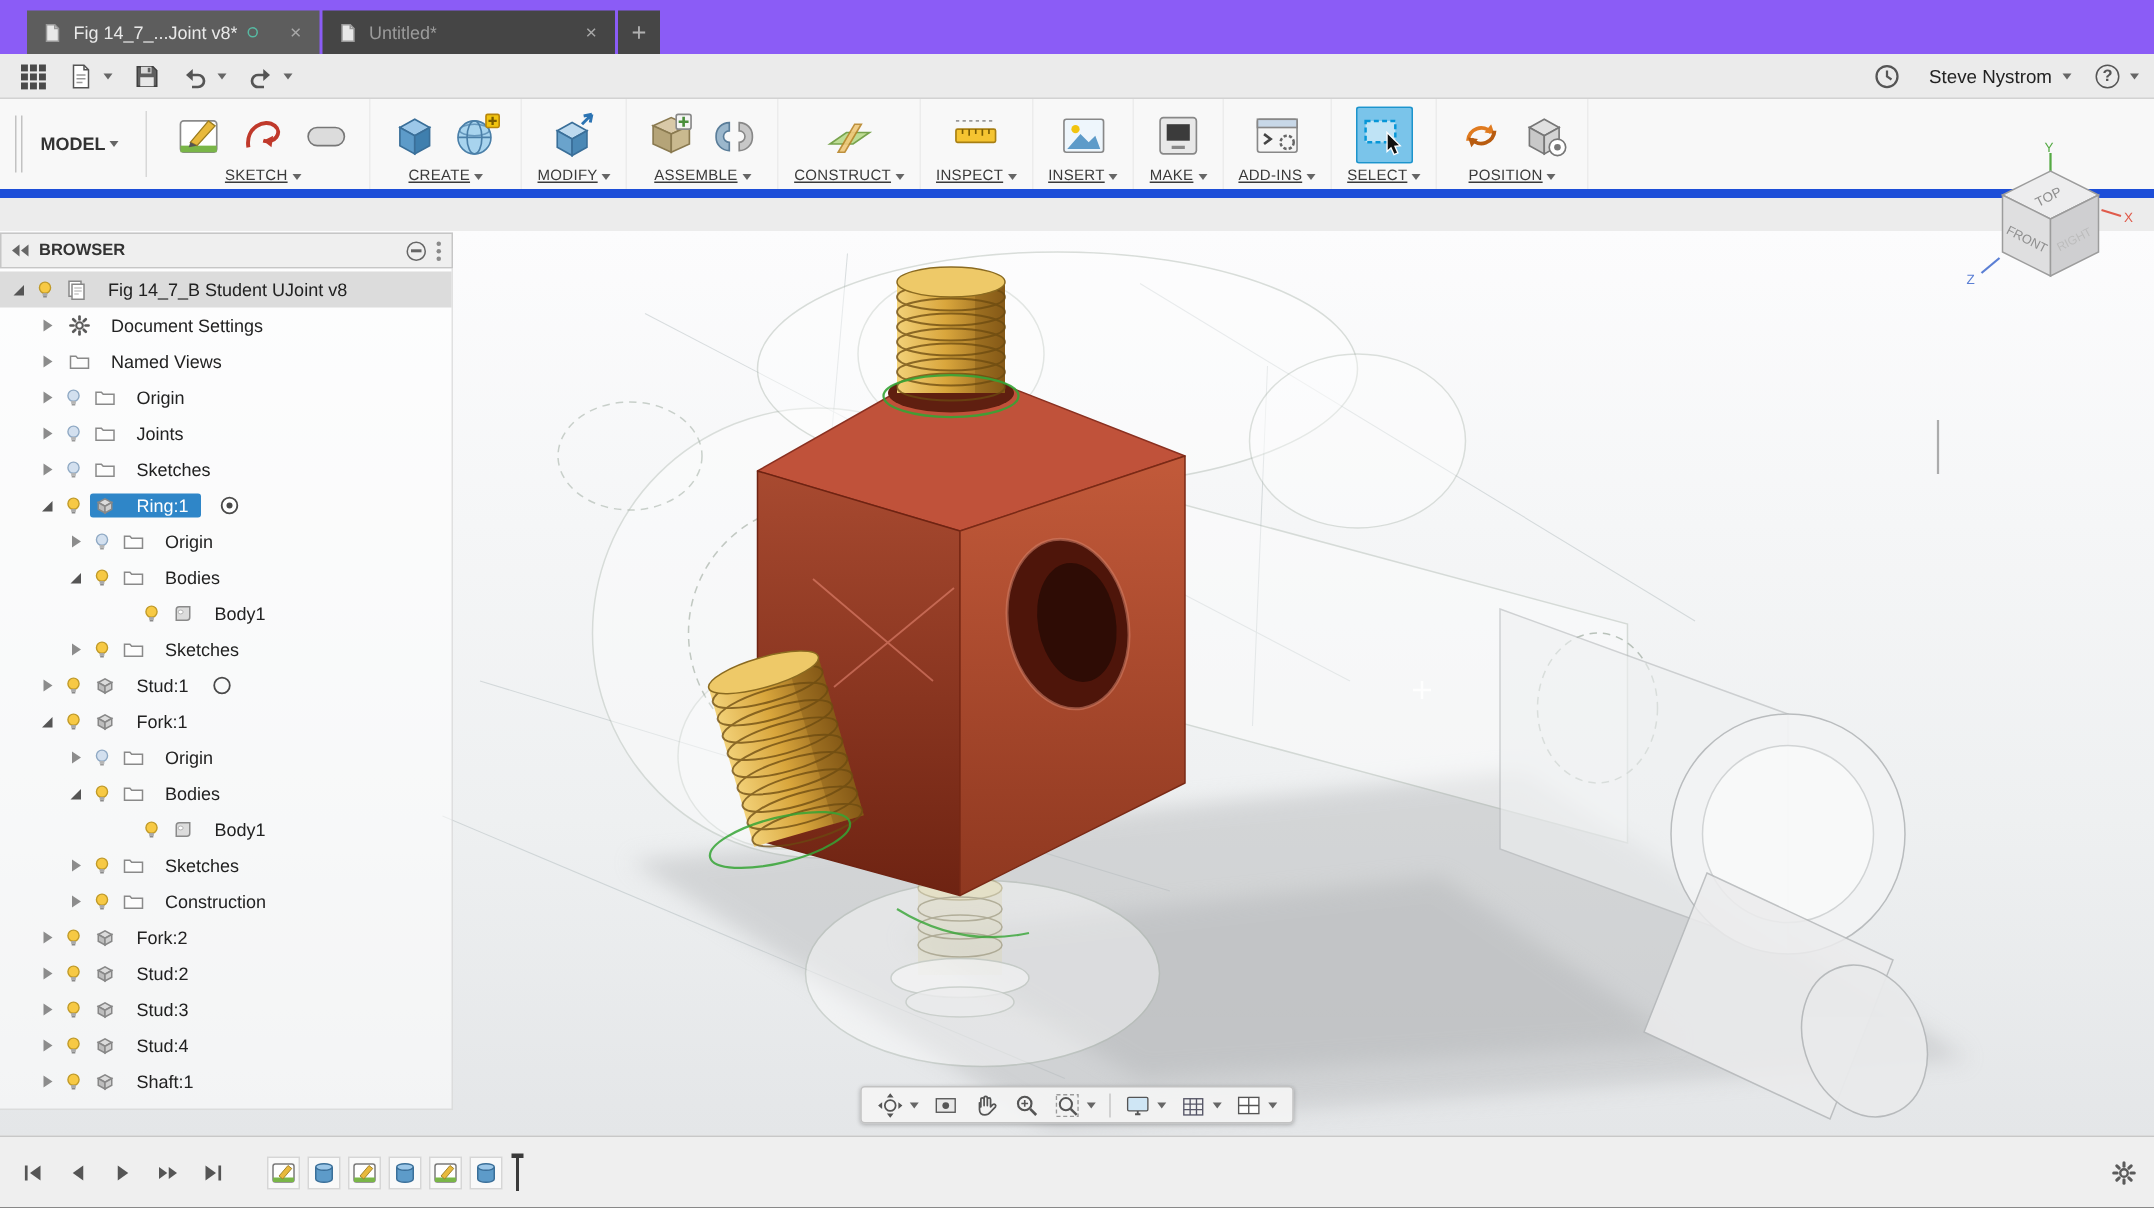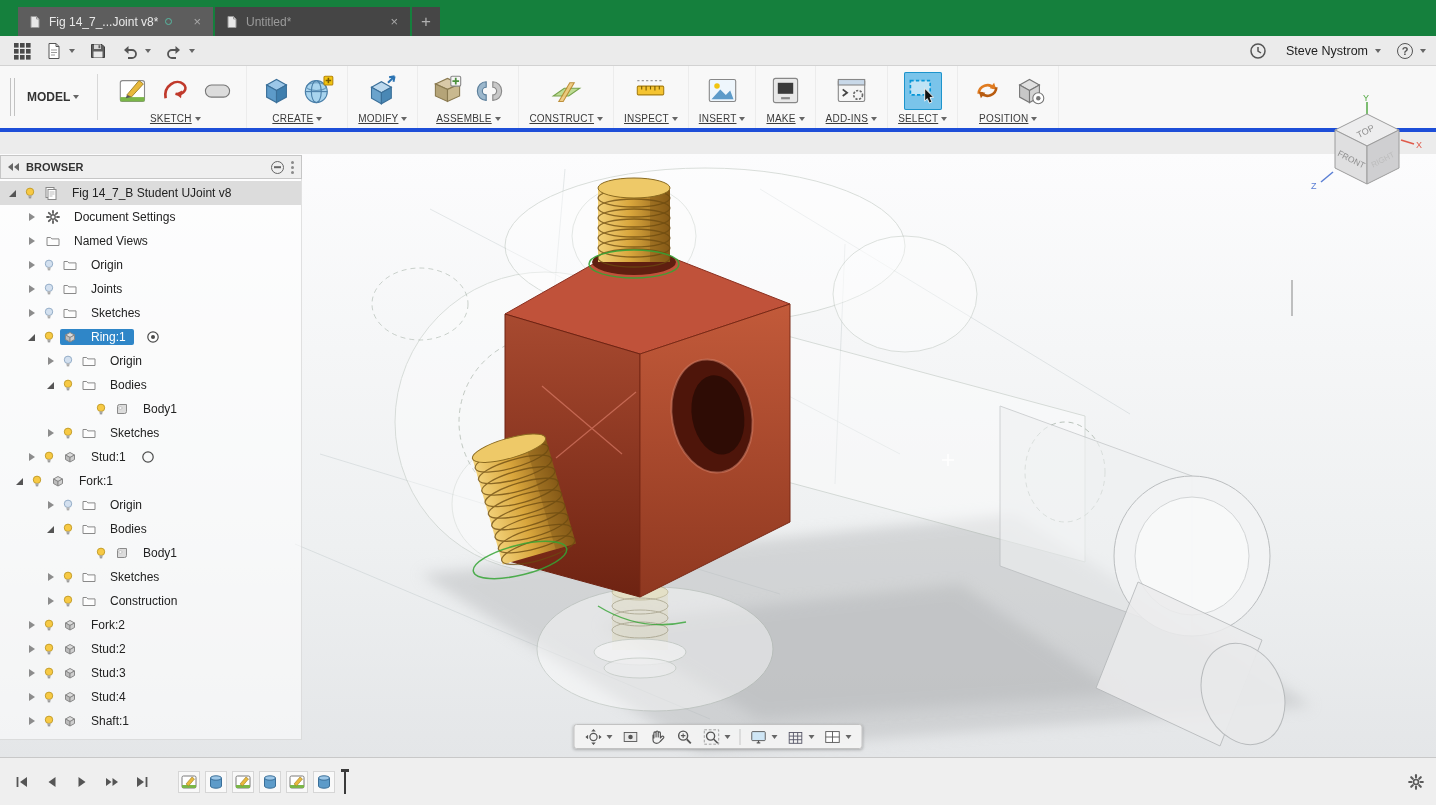--- a/index.html
+++ b/index.html
@@ -9,21 +9,21 @@
 
   
   .titlebar{position:relative;height:20px;background:linear-gradient(#dcdcdc,#c3c3c3);
             border-bottom:1px solid #a0a0a0;text-align:center;font-size:12px;line-height:20px;color:#3a3a3a;}
   .lights{position:absolute;left:9px;top:4px;display:flex;gap:8px;}
   .light{width:12px;height:12px;border-radius:50%;background:#9f9f9f;border:1px solid #818181;}
   .corner-blob{position:absolute;right:-12px;top:-12px;width:36px;height:36px;border-radius:50%;
                background:#f6ce49;border:1px solid #d9ae25;}
 
   
-  .tabstrip{height:36px;background:#15803d;display:flex;align-items:flex-end;padding-left:18px;}
+  .tabstrip{height:36px;background:#8b5cf6;display:flex;align-items:flex-end;padding-left:18px;}
   .tab{height:29px;display:flex;align-items:center;gap:7px;padding:0 10px;font-size:12px;min-width:195px;}
   .tab.active{background:#5d5d5d;color:#e9e9e9;}
   .tab.inactive{background:#454545;color:#9b9b9b;margin-left:2px;}
   .tlabel{white-space:nowrap;overflow:hidden;max-width:150px;text-overflow:ellipsis;}
   .tdot{width:7px;height:7px;border-radius:50%;border:1.5px solid #57b9a2;}
   .tclose{margin-left:auto;color:#a8a8a8;font-size:13px;line-height:1;padding:0 2px;}
   .tclose::after{content:"×";}
   .newtab{width:28px;height:29px;background:#464646;color:#b0b0b0;display:flex;align-items:center;
           justify-content:center;font-size:17px;margin-left:2px;}
 
@@ -33,21 +33,21 @@
   .qleft{display:flex;align-items:center;gap:8px;}
   .qbtn{display:flex;align-items:center;gap:3px;padding:2px 3px;border-radius:2px;}
   .qright{margin-left:auto;display:flex;align-items:center;gap:16px;}
   .useritem{display:flex;align-items:center;gap:4px;font-size:12.5px;color:#222;}
   .helpcirc{width:16px;height:16px;border:1.5px solid #555;border-radius:50%;display:flex;align-items:center;
             justify-content:center;font-size:11px;color:#555;font-weight:bold;}
   .caret{width:0;height:0;border-left:3.5px solid transparent;border-right:3.5px solid transparent;
          border-top:4px solid #666;display:inline-block;margin-left:3px;}
 
   
-  .ribbon{height:66px;background:#f8f8f8;border-bottom:4px solid #1d4ed8;display:flex;align-items:stretch;
+  .ribbon{height:66px;background:#f8f8f8;border-bottom:6px solid #1d4ed8;display:flex;align-items:stretch;
           padding:0 6px;position:relative;z-index:2;}
   .rgrip{width:5px;align-self:center;height:38px;border-left:1px solid #c2c2c2;border-right:1px solid #c2c2c2;
          margin:0 8px 0 4px;}
   .workspace{display:flex;align-items:center;font-size:12px;font-weight:bold;color:#333;padding:0 12px 0 4px;}
   .vsep{width:1px;background:#d8d8d8;margin:8px 6px;}
   .rgroups{display:flex;}
   .rgroup{display:flex;flex-direction:column;align-items:center;padding:5px 10px 4px;border-right:1px solid #ececec;}
   .ricons{display:flex;gap:4px;align-items:center;flex:1;}
   .ribtn{width:38px;height:38px;display:flex;align-items:center;justify-content:center;border-radius:2px;}
   .ribtn.activebtn{background:#7ac4ea;box-shadow:inset 0 0 0 1px #1d94cc;}
@@ -837,21 +837,21 @@
               <span class="nlabel">Stud:1</span>
             </span>
             <span class="marker">
               <span class="icn s14">
                 <svg viewBox="0 0 14 14">
                   <circle cx="7" cy="7" r="5.2" fill="none" stroke="#4a4a4a" stroke-width="1.2"></circle>
                 </svg>
               </span>
             </span>
           </div>
-          <div class="trow" style="padding-left: 15px;">
+          <div class="trow" style="padding-left: 27px;">
             <span class="arr exp"></span>
             <span class="icn s12">
               <svg viewBox="0 0 12 14">
                 <circle cx="6" cy="5.2" r="4" fill="#f7c944" stroke="#c09a28"></circle>
                 <rect x="4.3" y="9" width="3.4" height="2" fill="#a9a9a9"></rect>
                 <rect x="4.7" y="11" width="2.6" height="1.2" fill="#8a8a8a"></rect>
               </svg>
             </span>
             <span class="ncore">
               <span class="icn s14">

